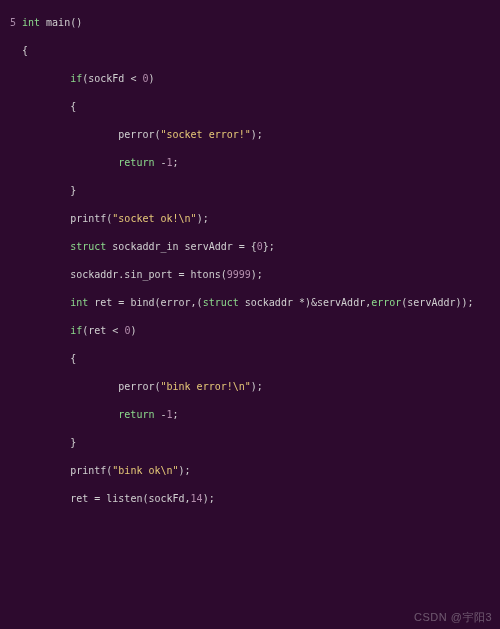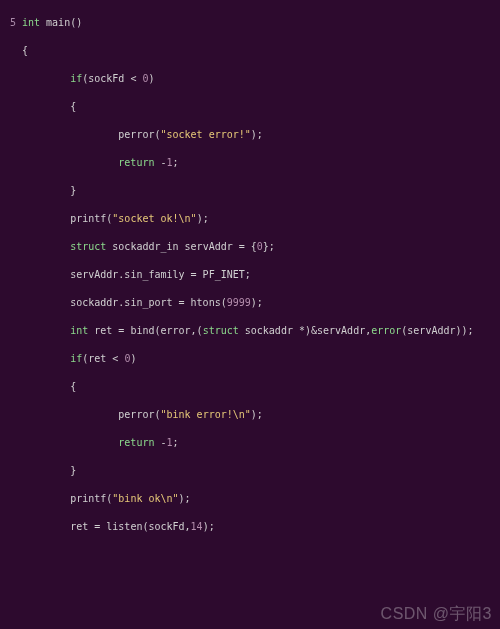--- a/index.html
+++ b/index.html
@@ -30,39 +30,38 @@
   }
   .kw { color: #8cd98c; }
   .type { color: #8cd98c; }
   .num { color: #b48ead; }
   .str { color: #e6c878; }
   .watermark {
     position: absolute;
     bottom: 4px;
     right: 8px;
     color: rgba(230,230,230,0.35);
-    font-size: 16px;
+    font-size: 11px;
     font-family: sans-serif;
     letter-spacing: 0.5px;
   }
 </style>
 </head>
 <body>
 
 <div class="editor">
 <span class="ln"><span class="gutter">5</span><span class="type">int</span><span> main()</span></span>
 <span class="ln"><span class="gutter"> </span><span>{</span></span>
 <span class="ln"><span class="gutter"> </span>        <span class="kw">if</span><span>(sockFd &lt; </span><span class="num">0</span><span>)</span></span>
 <span class="ln"><span class="gutter"> </span>        <span>{</span></span>
 <span class="ln"><span class="gutter"> </span>                <span>perror(</span><span class="str">"socket error!"</span><span>);</span></span>
 <span class="ln"><span class="gutter"> </span>                <span class="kw">return</span><span> -</span><span class="num">1</span><span>;</span></span>
 <span class="ln"><span class="gutter"> </span>        <span>}</span></span>
 <span class="ln"><span class="gutter"> </span>        <span>printf(</span><span class="str">"socket ok!\n"</span><span>);</span></span>
 <span class="ln"><span class="gutter"> </span>        <span class="kw">struct</span><span> sockaddr_in servAddr = {</span><span class="num">0</span><span>};</span></span>
-<span class="ln"><span class="gutter"> </span>        <span>servAddr.sin_family = PF_INET;</span></span>
 <span class="ln"><span class="gutter"> </span>        <span>sockaddr.sin_port = htons(</span><span class="num">9999</span><span>);</span></span>
 <span class="ln"><span class="gutter"> </span>        <span class="type">int</span><span> ret = bind(error,(</span><span class="kw">struct</span><span> sockaddr *)&amp;servAddr,</span><span class="kw">error</span><span>(servAddr));</span></span>
 <span class="ln"><span class="gutter"> </span>        <span class="kw">if</span><span>(ret &lt; </span><span class="num">0</span><span>)</span></span>
 <span class="ln"><span class="gutter"> </span>        <span>{</span></span>
 <span class="ln"><span class="gutter"> </span>                <span>perror(</span><span class="str">"bink error!\n"</span><span>);</span></span>
 <span class="ln"><span class="gutter"> </span>                <span class="kw">return</span><span> -</span><span class="num">1</span><span>;</span></span>
 <span class="ln"><span class="gutter"> </span>        <span>}</span></span>
 <span class="ln"><span class="gutter"> </span>        <span>printf(</span><span class="str">"bink ok\n"</span><span>);</span></span>
 <span class="ln"><span class="gutter"> </span>        <span>ret = listen(sockFd,</span><span class="num">14</span><span>);</span></span>
 

